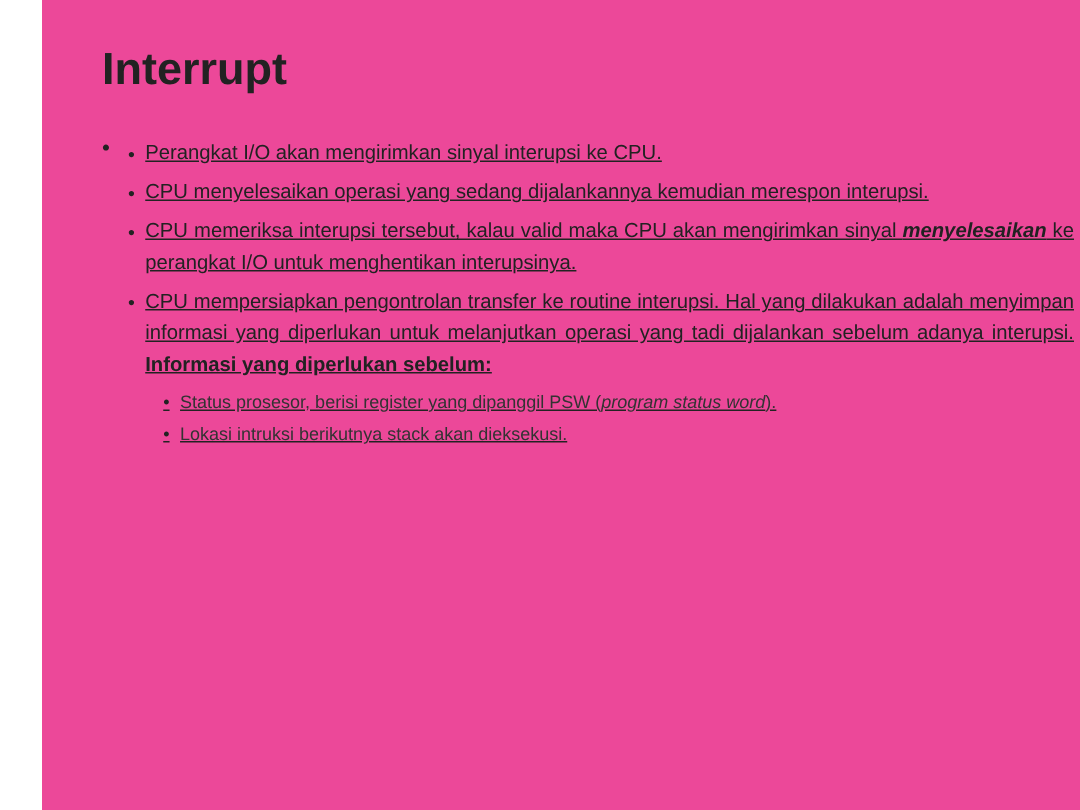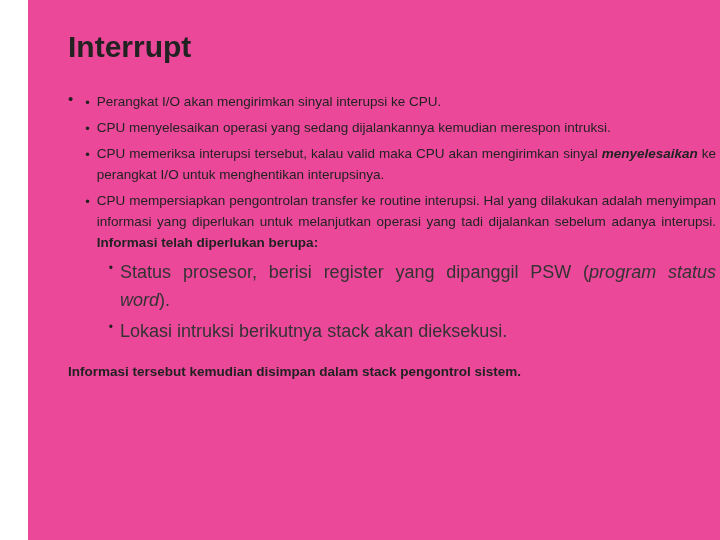--- a/index.html
+++ b/index.html
@@ -57,38 +57,39 @@
     }
     .bullet-l2 > .dot {
       margin-right: 7px;
       margin-top: 1px;
       font-size: 13px;
       flex-shrink: 0;
     }
     .bullet-l2 > .text {
       flex: 1;
       text-align: justify;
+      text-decoration: underline;
     }
     .sub-sub-list {
       margin-top: 5px;
       margin-left: 12px;
     }
     .bullet-l3 {
       display: flex;
       align-items: flex-start;
       margin-bottom: 3px;
     }
     .bullet-l3 > .dot {
       margin-right: 7px;
       font-size: 12px;
       flex-shrink: 0;
     }
     .bullet-l3 > .text {
       flex: 1;
-      font-size: 18px;
+      font-size: 12px;
       color: #333;
     }
     .italic {
       font-style: italic;
     }
     .bold-italic {
       font-style: italic;
       font-weight: bold;
     }
     .final-line {
@@ -113,32 +114,32 @@
         
         <div class="sub-list">
 
           <div class="bullet-l2">
             <span class="dot">•</span>
             <span class="text">Perangkat I/O akan mengirimkan sinyal interupsi ke CPU.</span>
           </div>
 
           <div class="bullet-l2">
             <span class="dot">•</span>
-            <span class="text">CPU menyelesaikan operasi yang sedang dijalankannya kemudian merespon intruksi.</span>
+            <span class="text">CPU menyelesaikan operasi yang sedang dijalankannya kemudian merespon interupsi.</span>
           </div>
 
           <div class="bullet-l2">
             <span class="dot">•</span>
             <span class="text">CPU memeriksa interupsi tersebut, kalau valid maka CPU akan mengirimkan sinyal <span class="bold-italic">menyelesaikan</span> ke perangkat I/O untuk menghentikan interupsinya.</span>
           </div>
 
           <div class="bullet-l2">
             <span class="dot">•</span>
             <span class="text">
-              CPU mempersiapkan pengontrolan transfer ke routine interupsi. Hal yang dilakukan adalah menyimpan informasi yang diperlukan untuk melanjutkan operasi yang tadi dijalankan sebelum adanya interupsi. <strong>Informasi telah diperlukan berupa:</strong>
+              CPU mempersiapkan pengontrolan transfer ke routine interupsi. Hal yang dilakukan adalah menyimpan informasi yang diperlukan untuk melanjutkan operasi yang tadi dijalankan sebelum adanya interupsi. <strong>Informasi yang diperlukan sebelum:</strong>
 
               
               <div class="sub-sub-list">
                 <div class="bullet-l3">
                   <span class="dot">•</span>
                   <span class="text">Status prosesor, berisi register yang dipanggil PSW (<span class="italic">program status word</span>).</span>
                 </div>
                 <div class="bullet-l3">
                   <span class="dot">•</span>
                   <span class="text">Lokasi intruksi berikutnya stack akan dieksekusi.</span>
@@ -146,15 +147,14 @@
               </div>
             </span>
           </div>
 
         </div>
         
 
       </span>
     </div>
 
-    <div class="final-line">Informasi tersebut kemudian disimpan dalam stack pengontrol sistem.</div>
   </div>
 </div>
 
 </body></html>

